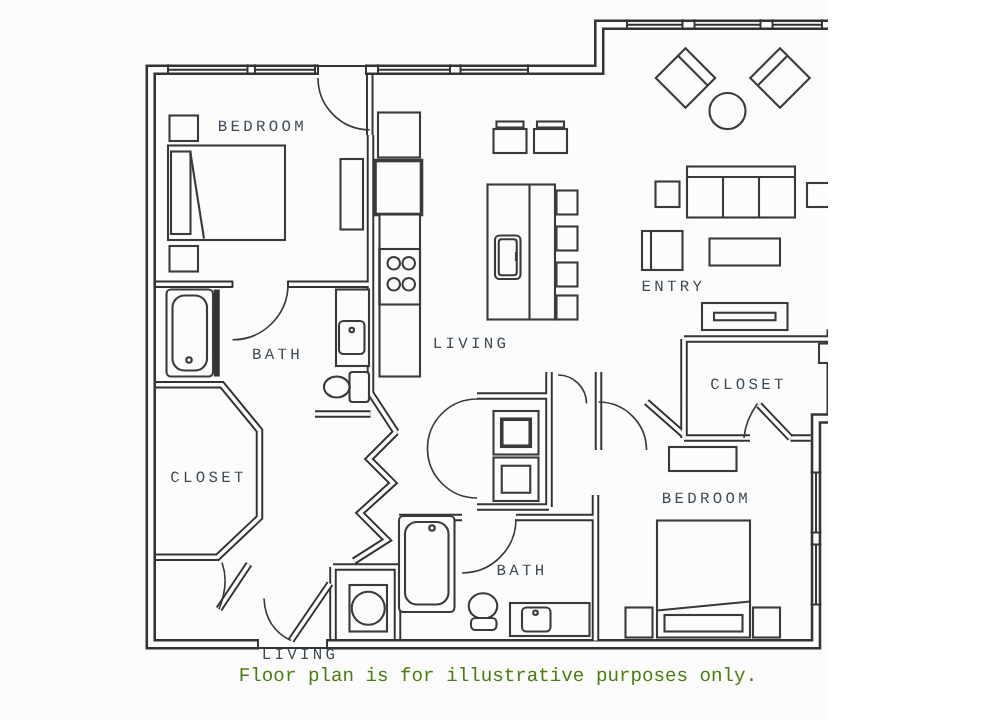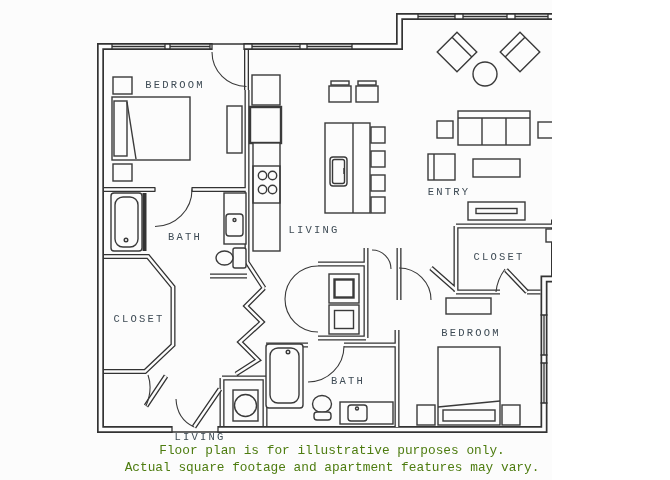--- a/index.html
+++ b/index.html
@@ -204,16 +204,15 @@
   <span class="room-label" style="left:139px;top:319px;">CLOSET</span>
   <span class="room-label" style="left:200px;top:437px;">LIVING</span>
   <span class="room-label" style="left:314px;top:230px;">LIVING</span>
   <span class="room-label" style="left:449px;top:192px;">ENTRY</span>
   <span class="room-label" style="left:499px;top:257px;">CLOSET</span>
   <span class="room-label" style="left:471px;top:333px;">BEDROOM</span>
   <span class="room-label" style="left:348px;top:381px;">BATH</span>
 
   <div class="disclaimer">
     <div>Floor plan is for illustrative purposes only.</div>
-    <div>Actual square footage and apartment features may vary.</div>
   </div>
 
 </div>
 
 </body></html>

